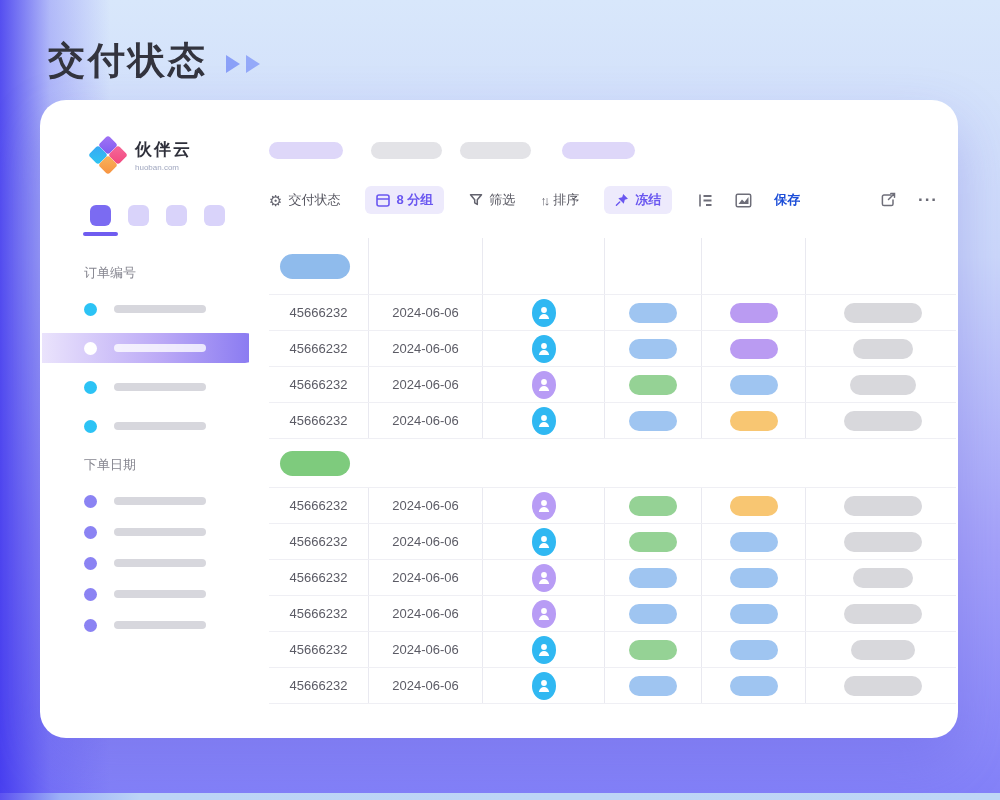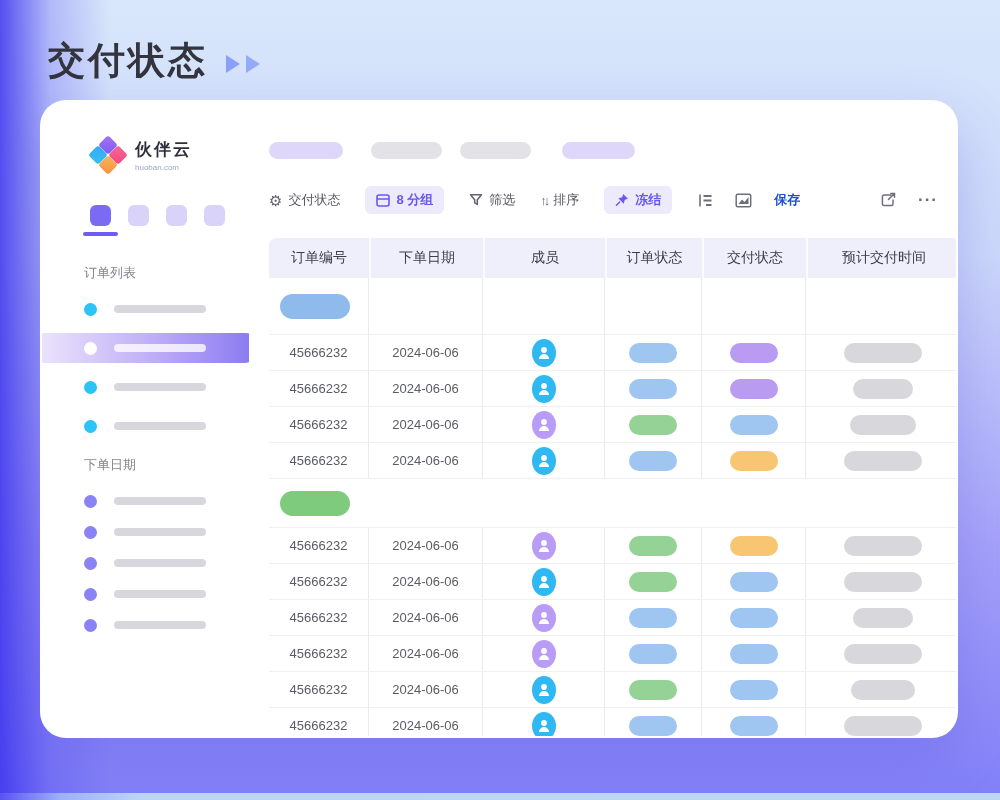--- a/index.html
+++ b/index.html
@@ -106,21 +106,21 @@
       </span>
     </div>
     <div class="nav-squares" id="navSquares">
         <div class="nav-square active"></div>
         <div class="nav-square"></div>
         <div class="nav-square"></div>
         <div class="nav-square"></div>
       </div>
     <div class="sections" id="sidebarSections">
         <div class="sec-orders">
-          <div class="section-label">订单列表</div>
+          <div class="section-label">订单编号</div>
           <div class="side-item">
             <div class="side-dot" style="background: rgb(44, 195, 245);"></div>
             <div class="side-bar"></div>
           </div>
           <div class="side-item active">
             <div class="side-dot" style="background: rgb(44, 195, 245);"></div>
             <div class="side-bar"></div>
           </div>
           <div class="side-item">
             <div class="side-dot" style="background: rgb(44, 195, 245);"></div>
@@ -227,28 +227,20 @@
               <path d="M8.5 7.5 L14.2 1.8 M10.8 1.5 H14.5 V5.2" fill="none" stroke="#6e6e79" stroke-width="1.5" stroke-linecap="round"></path>
             </svg>
         </span>
       </span>
       <span class="tbtn more-dots">
         <span>···</span>
       </span>
     </div>
 
     <div class="table">
-      <div class="thead grid-cols" id="thead">
-          <div class="th">订单编号</div>
-          <div class="th">下单日期</div>
-          <div class="th">成员</div>
-          <div class="th">订单状态</div>
-          <div class="th">交付状态</div>
-          <div class="th">预计交付时间</div>
-        </div>
       <div id="tbody">
           <div class="trow grid-cols group-row">
             <div class="cell">
               <div class="group-pill" style="background: rgb(143, 187, 236);"></div>
             </div>
             <div class="cell"></div>
             <div class="cell"></div>
             <div class="cell"></div>
             <div class="cell"></div>
             <div class="cell"></div>

